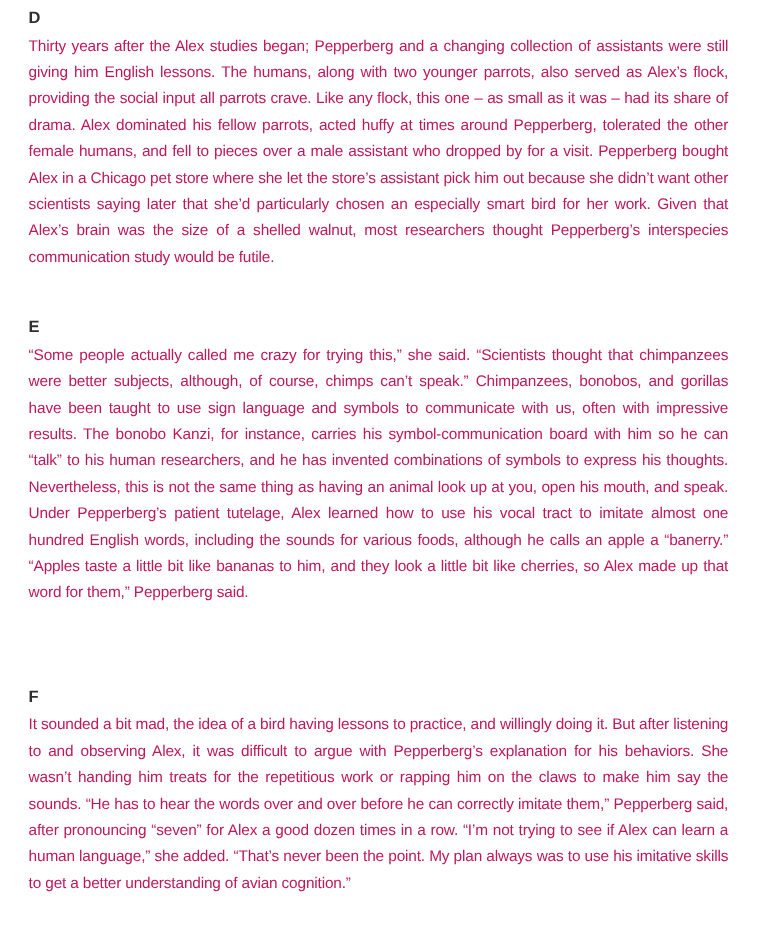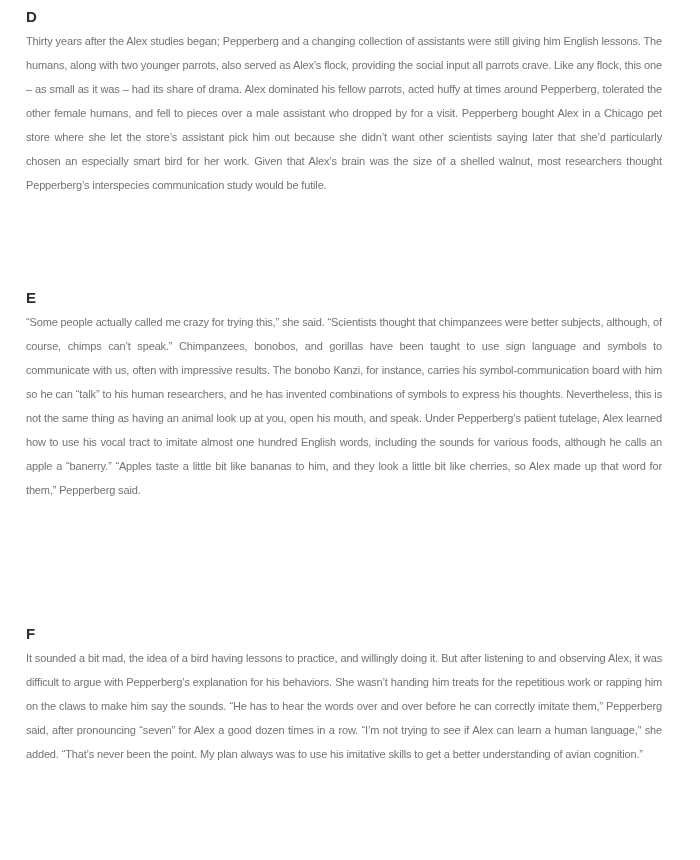--- a/index.html
+++ b/index.html
@@ -27,23 +27,23 @@
     }
     .section-letter {
       font-size: 15px;
       font-weight: bold;
       color: #2e2e2e;
       height: 20px;
       line-height: 20px;
       margin: 0;
     }
     .section-body {
-      font-size: 11px;
+      font-size: 14px;
       line-height: 24px;
-      color: #737373;
+      color: #be185d;
       text-align: justify;
       margin: 2px 0 0 0;
       letter-spacing: -0.15px;
     }
     #sec-d { top: 7px; }
     #sec-e { top: 288px; }
     #sec-f { top: 624px; }
   </style>
 </head>
 <body>

